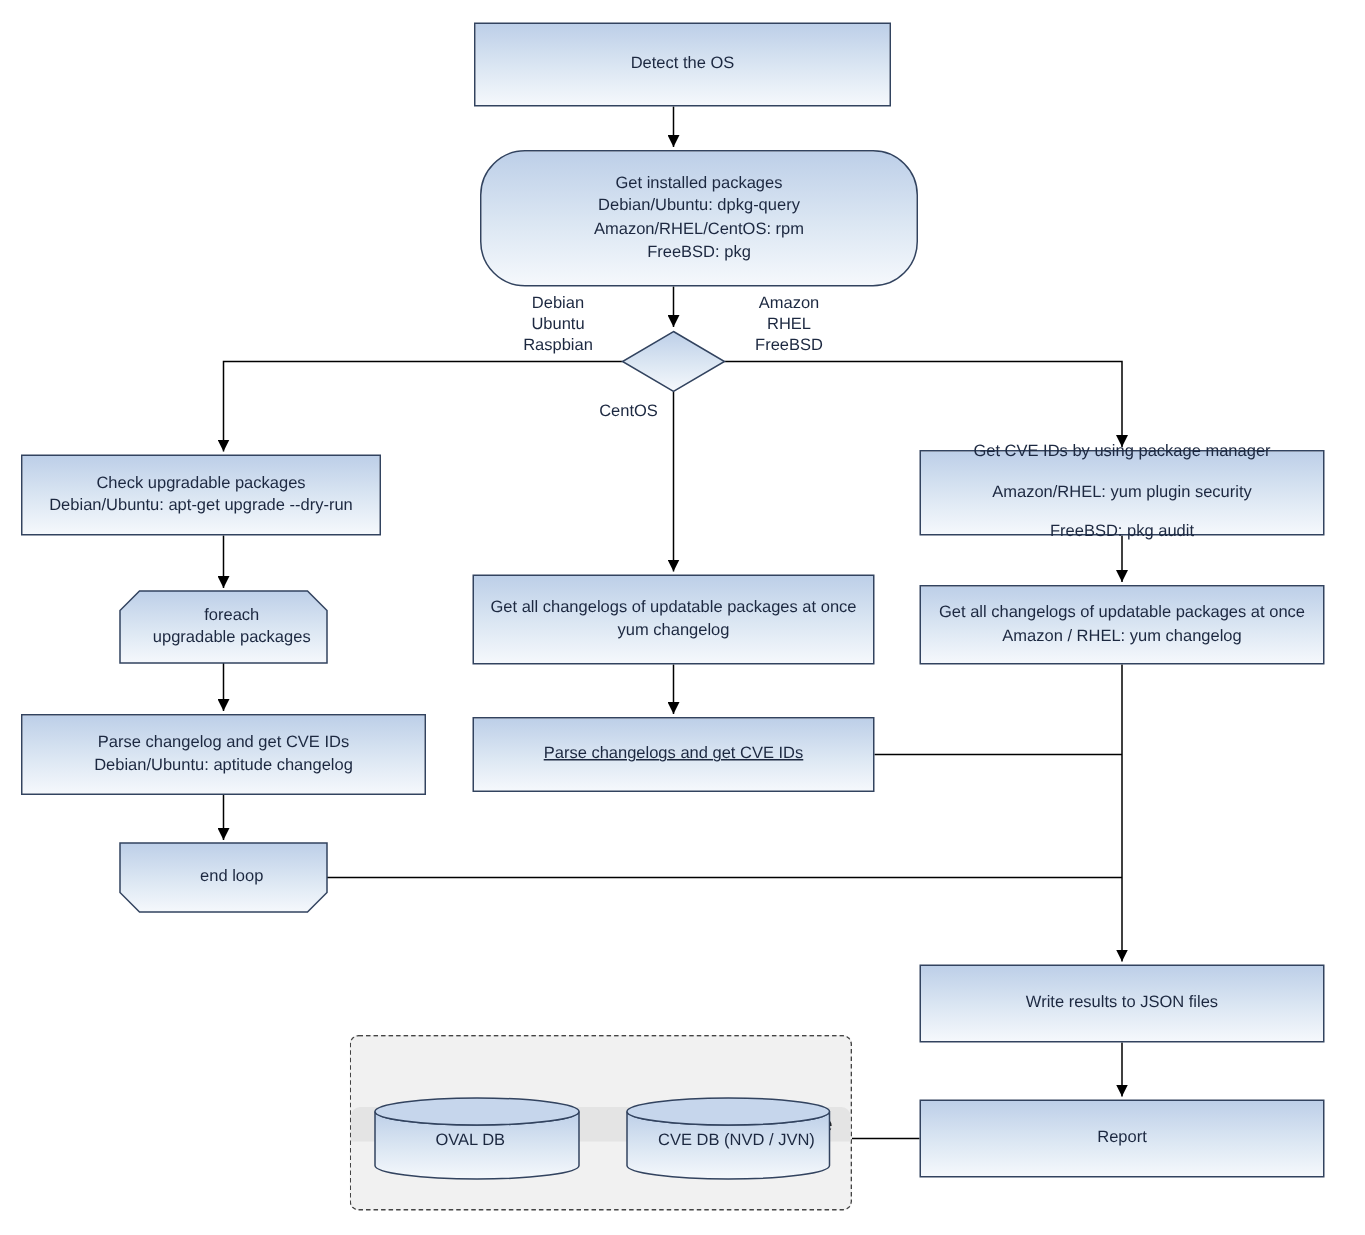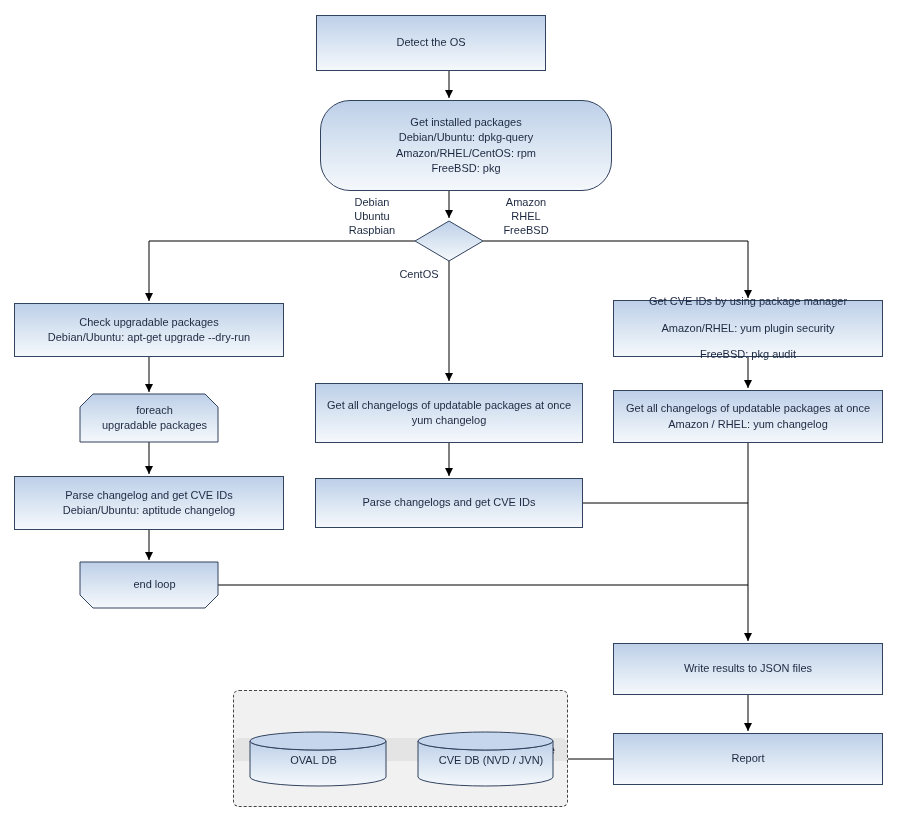--- a/index.html
+++ b/index.html
@@ -75,47 +75,47 @@
     <g>
       <path d="M250,741 L250,777 A68,9 0 0 0 386,777 L386,741 A68,9 0 0 1 250,741 Z" fill="url(#boxGrad)" stroke="#32435f"></path>
       <ellipse cx="318" cy="741" rx="68" ry="9" fill="#c6d6ec" stroke="#32435f"></ellipse>
     </g>
     <g>
       <path d="M418,741 L418,777 A67.5,9 0 0 0 553,777 L553,741 A67.5,9 0 0 1 418,741 Z" fill="url(#boxGrad)" stroke="#32435f"></path>
       <ellipse cx="485.5" cy="741" rx="67.5" ry="9" fill="#c6d6ec" stroke="#32435f"></ellipse>
     </g>
   </svg>
 
-  <div class="node" style="left:316px;top:15px;width:230px;height:56px;">
+  <div class="node" style="left:316px;top:15px;width:278px;height:56px;">
     <div>Detect the OS</div>
   </div>
 
   <div class="node" style="left:320px;top:100px;width:292px;height:91px;border-radius:30px;">
     <div>Get installed packages</div>
     <div>Debian/Ubuntu: dpkg-query</div>
     <div>Amazon/RHEL/CentOS: rpm</div>
     <div>FreeBSD: pkg</div>
   </div>
 
-  <div class="node" style="left:14px;top:303px;width:270px;height:54px;">
+  <div class="node" style="left:14px;top:303px;width:240px;height:54px;">
     <div>Check upgradable packages</div>
     <div>Debian/Ubuntu: apt-get upgrade --dry-run</div>
   </div>
 
   <div class="node" style="left:14px;top:476px;width:270px;height:54px;">
     <div>Parse changelog and get  CVE IDs</div>
     <div>Debian/Ubuntu: aptitude changelog</div>
   </div>
 
   <div class="node" style="left:315px;top:383px;width:268px;height:60px;">
     <div>Get all changelogs of updatable packages at once</div>
     <div>yum changelog</div>
   </div>
 
-  <div class="node" style="left:315px;top:478px;width:268px;height:50px;">
+  <div class="node" style="left:315px;top:478px;width:268px;height:50px;text-decoration:underline;">
     <div>Parse changelogs and get CVE IDs</div>
   </div>
 
   <div class="node" style="left:613px;top:300px;width:270px;height:57px;gap:11px;">
     <div>Get CVE IDs by using package manager</div>
     <div>Amazon/RHEL: yum plugin security</div>
     <div>FreeBSD: pkg audit</div>
   </div>
 
   <div class="node" style="left:613px;top:390px;width:270px;height:53px;">

